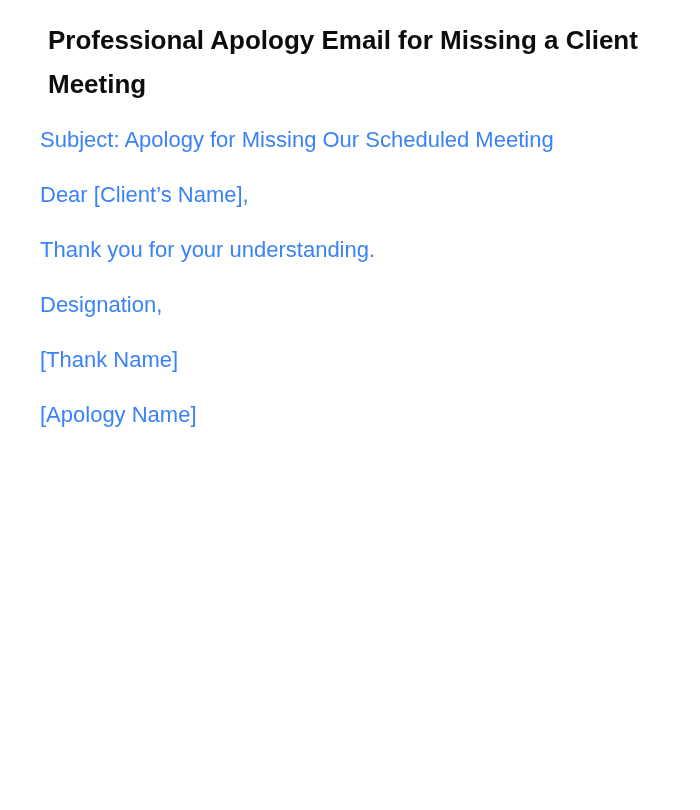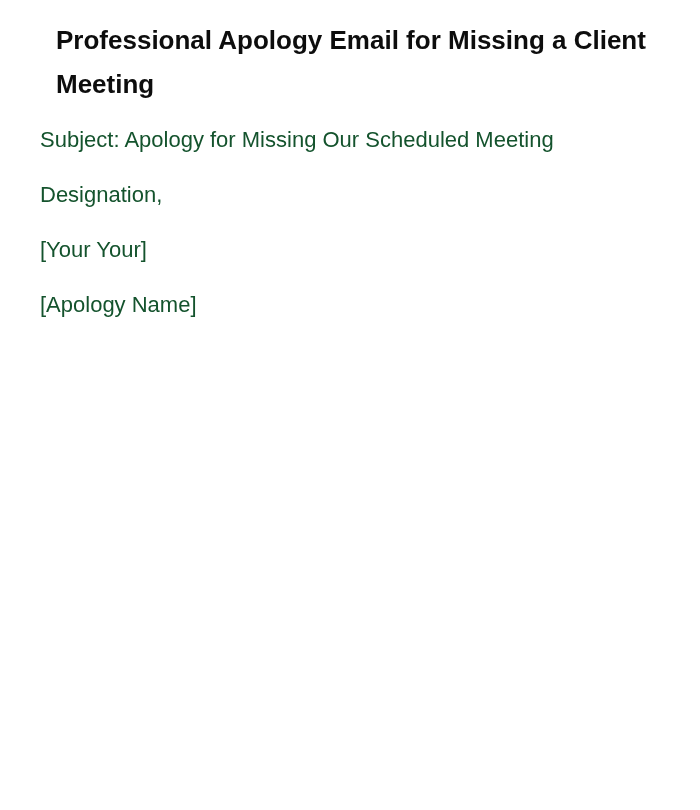--- a/index.html
+++ b/index.html
@@ -14,50 +14,52 @@
     box-sizing: border-box;
     background: #ffffff;
     overflow: hidden;
     font-family: "Liberation Sans", sans-serif;
   }
   .doc {
     box-sizing: border-box;
     padding: 18px 40px 0 40px;
   }
   .doc h1 {
-    margin: 0 0 10px 16px;
+    margin: 0 0 10px 8px;
     max-width: 620px;
     font-size: 26px;
     line-height: 44px;
     font-weight: 700;
     color: #0d0d0d;
     letter-spacing: 0;
   }
   .doc p {
     margin: 16px 0 20px 0;
     max-width: 620px;
     font-size: 22px;
     line-height: 35px;
     font-weight: 400;
-    color: #14532d;
+    color: #3b82f6;
   }
 </style>
 </head>
 <body>
 
 <div class="page">
   <div class="doc">
     <h1>Professional Apology Email for Missing a Client Meeting</h1>
 
     <p>Subject: Apology for Missing Our Scheduled Meeting</p>
 
+    <p>Dear [Client’s Name],</p>
 
 
 
+    <p>Thank you for your understanding.</p>
 
     <p>Designation,</p>
 
-    <p>[Your Your]</p>
+    <p>[Thank Name]</p>
 
 
     <p>[Apology Name]</p>
   </div>
 </div>
 
 </body></html>

